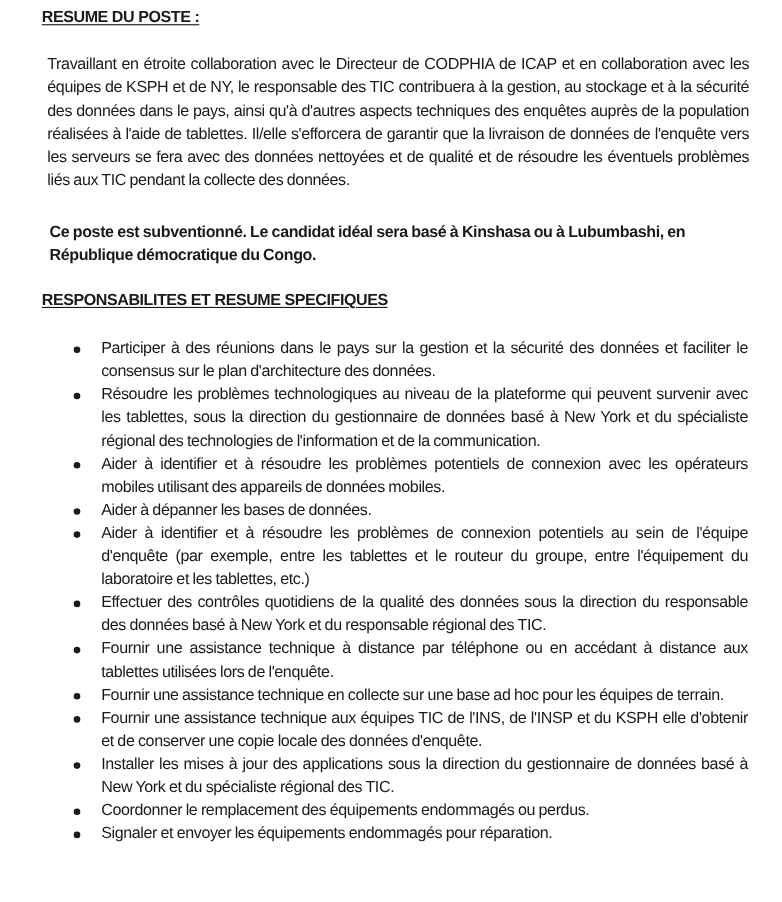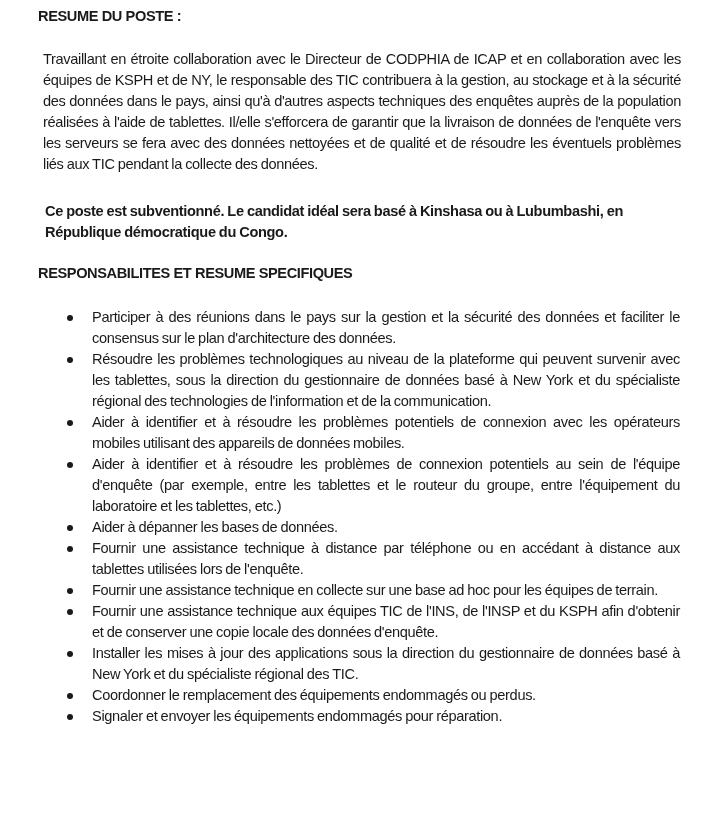--- a/index.html
+++ b/index.html
@@ -24,20 +24,21 @@
     .text {
       font-size: 14.6px;
       line-height: 21px;
       letter-spacing: -0.35px;
       word-spacing: -0.5px;
     }
     .heading {
       font-size: 14.6px;
       line-height: 21px;
       letter-spacing: -0.4px;
+      text-decoration: underline;
       text-underline-offset: 2px;
       margin: 0;
     }
     .h1 { position: absolute; top: 6px; left: 0; }
     .p1 { position: absolute; top: 44px; left: 0; width: 638px; text-align: justify; text-align-last: left; margin: 5px; }
     .p2 { position: absolute; top: 194px; left: 0; width: 638px; margin: 7px; font-weight: bold; }
     .h2 { position: absolute; top: 263px; left: 0; }
     .tasks {
       position: absolute;
       top: 303px;
@@ -72,22 +73,23 @@
   <p class="text p1">Travaillant en étroite collaboration avec le Directeur de CODPHIA de ICAP et en collaboration avec les équipes de KSPH et de NY, le responsable des TIC contribuera à la gestion, au stockage et à la sécurité des données dans le pays, ainsi qu'à d'autres aspects techniques des enquêtes auprès de la population réalisées à l'aide de tablettes. Il/elle s'efforcera de garantir que la livraison de données de l'enquête vers les serveurs se fera avec des données nettoyées et de qualité et de résoudre les éventuels problèmes liés aux TIC pendant la collecte des données.</p>
 
   <p class="text p2">Ce poste est subventionné. Le candidat idéal sera basé à Kinshasa ou à Lubumbashi, en République démocratique du Congo.</p>
 
   <h2 class="heading h2">RESPONSABILITES ET RESUME SPECIFIQUES</h2>
 
   <ul class="tasks">
     <li class="task text"><span class="bullet"></span><span>Participer à des réunions dans le pays sur la gestion et la sécurité des données et faciliter le consensus sur le plan d'architecture des données.</span></li>
     <li class="task text"><span class="bullet"></span><span>Résoudre les problèmes technologiques au niveau de la plateforme qui peuvent survenir avec les tablettes, sous la direction du gestionnaire de données basé à New York et du spécialiste régional des technologies de l'information et de la communication.</span></li>
     <li class="task text"><span class="bullet"></span><span>Aider à identifier et à résoudre les problèmes potentiels de connexion avec les opérateurs mobiles utilisant des appareils de données mobiles.</span></li>
+    <li class="task text"><span class="bullet"></span><span>Aider à dépanner les bases de données.</span></li>
     <li class="task text"><span class="bullet"></span><span>Aider à identifier et à résoudre les problèmes de connexion potentiels au sein de l'équipe d'enquête (par exemple, entre les tablettes et le routeur du groupe, entre l'équipement du laboratoire et les tablettes, etc.)</span></li>
-    <li class="task text"><span class="bullet"></span><span>Aider à dépanner les bases de données.</span></li>
+    <li class="task text"><span class="bullet"></span><span>Effectuer des contrôles quotidiens de la qualité des données sous la direction du responsable des données basé à New York et du responsable régional des TIC.</span></li>
     <li class="task text"><span class="bullet"></span><span>Fournir une assistance technique à distance par téléphone ou en accédant à distance aux tablettes utilisées lors de l'enquête.</span></li>
     <li class="task text"><span class="bullet"></span><span>Fournir une assistance technique en collecte sur une base ad hoc pour les équipes de terrain.</span></li>
-    <li class="task text"><span class="bullet"></span><span>Fournir une assistance technique aux équipes TIC de l'INS, de l'INSP et du KSPH afin d'obtenir et de conserver une copie locale des données d'enquête.</span></li>
+    <li class="task text"><span class="bullet"></span><span>Fournir une assistance technique aux équipes TIC de l'INS, de l'INSP et du KSPH elle d'obtenir et de conserver une copie locale des données d'enquête.</span></li>
     <li class="task text"><span class="bullet"></span><span>Installer les mises à jour des applications sous la direction du gestionnaire de données basé à New York et du spécialiste régional des TIC.</span></li>
     <li class="task text"><span class="bullet"></span><span>Coordonner le remplacement des équipements endommagés ou perdus.</span></li>
     <li class="task text"><span class="bullet"></span><span>Signaler et envoyer les équipements endommagés pour réparation.</span></li>
   </ul>
 </div>
 
 </body></html>

